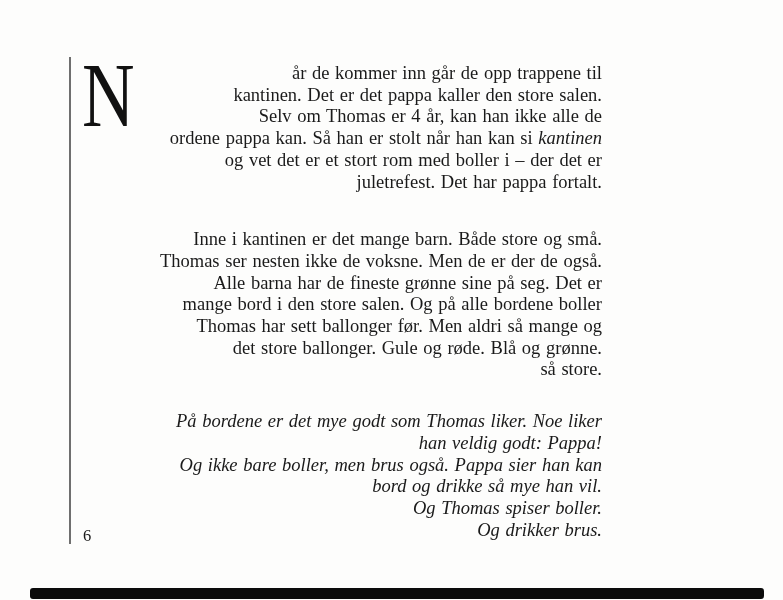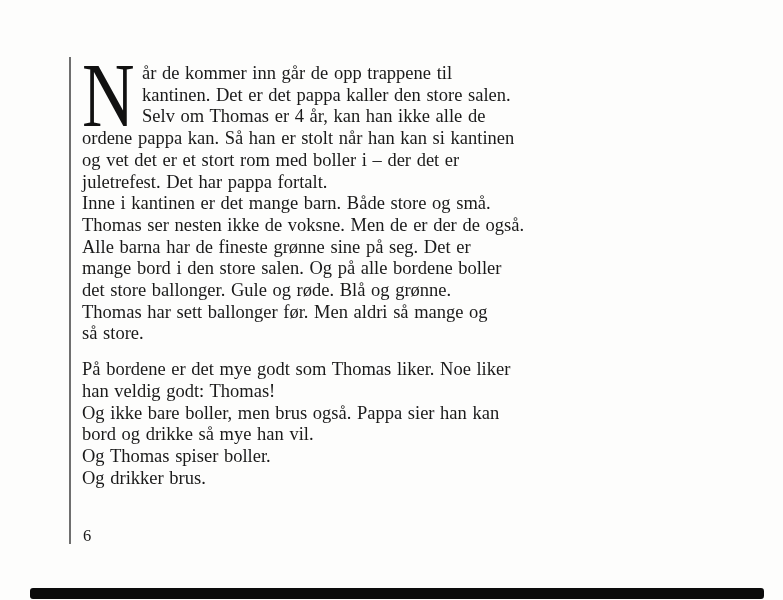--- a/index.html
+++ b/index.html
@@ -30,37 +30,37 @@
   .content {
     position: absolute;
     left: 82px;
     top: 63px;
     width: 520px;
     font-size: 18.5px;
     line-height: 21.7px;
     word-spacing: 1px;
   }
   .para { margin: 0; }
-  .para2 { margin-top: 0; }
-  .para3 { margin-top: 14px; }
-  .line { white-space: nowrap; }
+  .para2 { margin-top: 36px; }
+  .para3 { margin-top: 30px; font-style: italic; }
+  .line { white-space: nowrap; text-align: right; }
   .para1 .line { white-space: normal; }
   .dc2 { padding-left: 6px; }
   .dropcap {
     float: left;
     width: 54px;
     height: 61px;
     margin: 2px 6px 0 0;
     font-size: 91px;
     line-height: 61px;
     color: #111;
     transform: scaleX(0.80);
     transform-origin: 0 0;
   }
-  .it { }
+  .it { font-style: italic; }
   .page-number {
     position: absolute;
     left: 83px;
     top: 527px;
     font-size: 16.5px;
     line-height: 18px;
   }
   .scan-bar {
     position: absolute;
     left: 30px;
@@ -88,28 +88,28 @@
       <div class="line"><span>ordene pappa kan. Så han er stolt når han kan si </span><span class="it">kantinen</span></div>
       <div class="line">og vet det er et stort rom med boller i – der det er</div>
       <div class="line">juletrefest. Det har pappa fortalt.</div>
     </div>
 
     <div class="para para2">
       <div class="line">Inne i kantinen er det mange barn. Både store og små.</div>
       <div class="line">Thomas ser nesten ikke de voksne. Men de er der de også.</div>
       <div class="line">Alle barna har de fineste grønne sine på seg. Det er</div>
       <div class="line">mange bord i den store salen. Og på alle bordene boller</div>
+      <div class="line">Thomas har sett ballonger før. Men aldri så mange og</div>
       <div class="line">det store ballonger. Gule og røde. Blå og grønne.</div>
-      <div class="line">Thomas har sett ballonger før. Men aldri så mange og</div>
       <div class="line">så store.</div>
     </div>
 
     <div class="para para3">
       <div class="line">På bordene er det mye godt som Thomas liker. Noe liker</div>
-      <div class="line">han veldig godt: Thomas!</div>
+      <div class="line">han veldig godt: Pappa!</div>
       <div class="line">Og ikke bare boller, men brus også. Pappa sier han kan</div>
       <div class="line">bord og drikke så mye han vil.</div>
       <div class="line">Og Thomas spiser boller.</div>
       <div class="line">Og drikker brus.</div>
     </div>
 
   </div>
 
   <div class="page-number">6</div>
 

